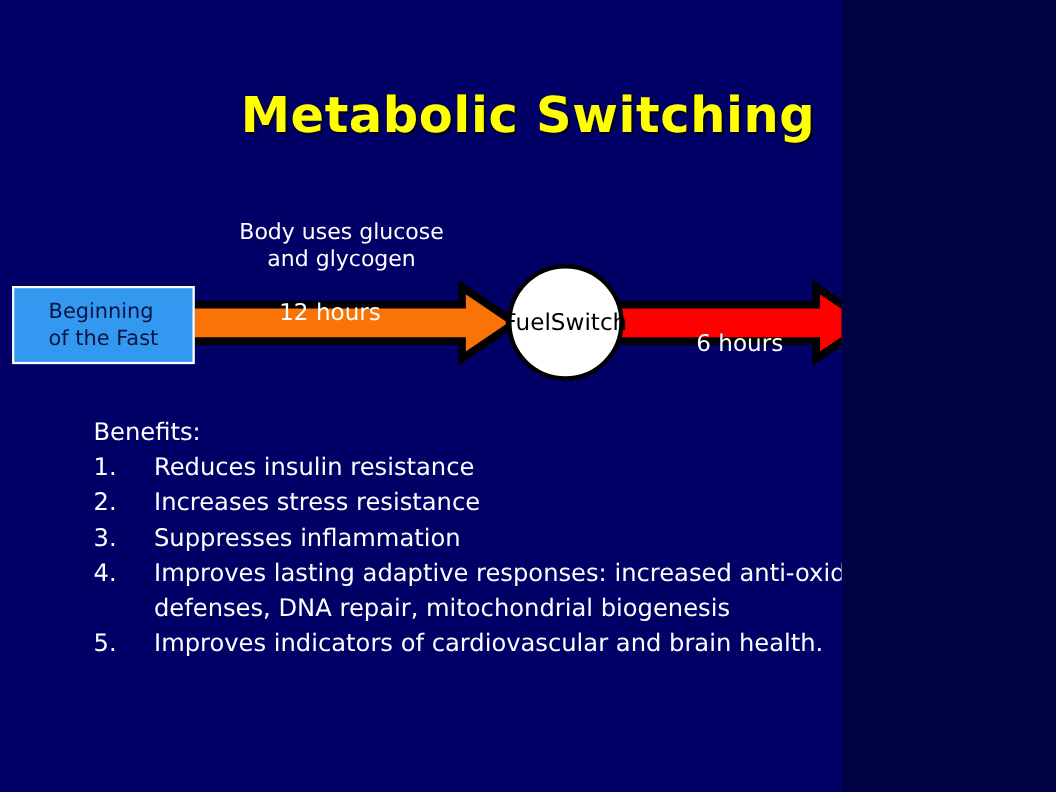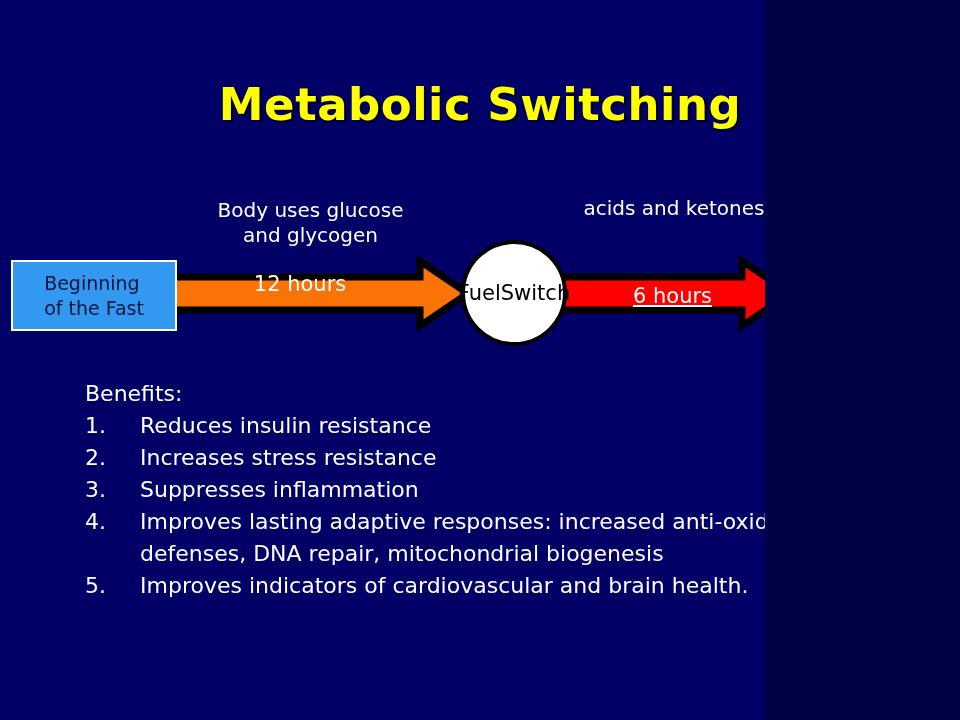--- a/index.html
+++ b/index.html
@@ -55,21 +55,21 @@
 
   
   .arrow-label {
     position: absolute;
     color: #FFFFFF;
     font-size: 21px;
     text-align: center;
     white-space: nowrap;
   }
   #label-12h { left: 190px; top: 272px; width: 220px; }
-  #label-6h  { left: 580px; top: 284px; width: 185px; text-decoration: underline; }
+  #label-6h  { left: 580px; top: 300px; width: 185px; }
 
   
   .end-box {
     position: absolute;
     border: 2px solid #FFFFFF;
     box-sizing: border-box;
     display: flex;
     align-items: center;
     justify-content: center;
     font-size: 19px;
@@ -143,21 +143,20 @@
     <polygon points="172,277 420,277 420,261 468,293.5 420,326 420,310 172,310" fill="#F97306" stroke="#000000" stroke-width="7" stroke-linejoin="miter"></polygon>
 
     <polygon points="560,277 742,277 742,261 790,293.5 742,326 742,310 560,310" fill="#FF0000" stroke="#000000" stroke-width="7" stroke-linejoin="miter"></polygon>
   </svg>
 
   <div class="caption" id="caption-left">
     <div>Body uses glucose</div>
     <div>and glycogen</div>
   </div>
   <div class="caption" id="caption-right">
-    <div>acids and ketones</div>
   </div>
 
   <div class="arrow-label" id="label-12h">12 hours</div>
   <div class="arrow-label" id="label-6h">6 hours</div>
 
   <div class="end-box" id="box-begin">
     <div>
       <div>Beginning</div>
       <div>of the Fast</div>
     </div>

